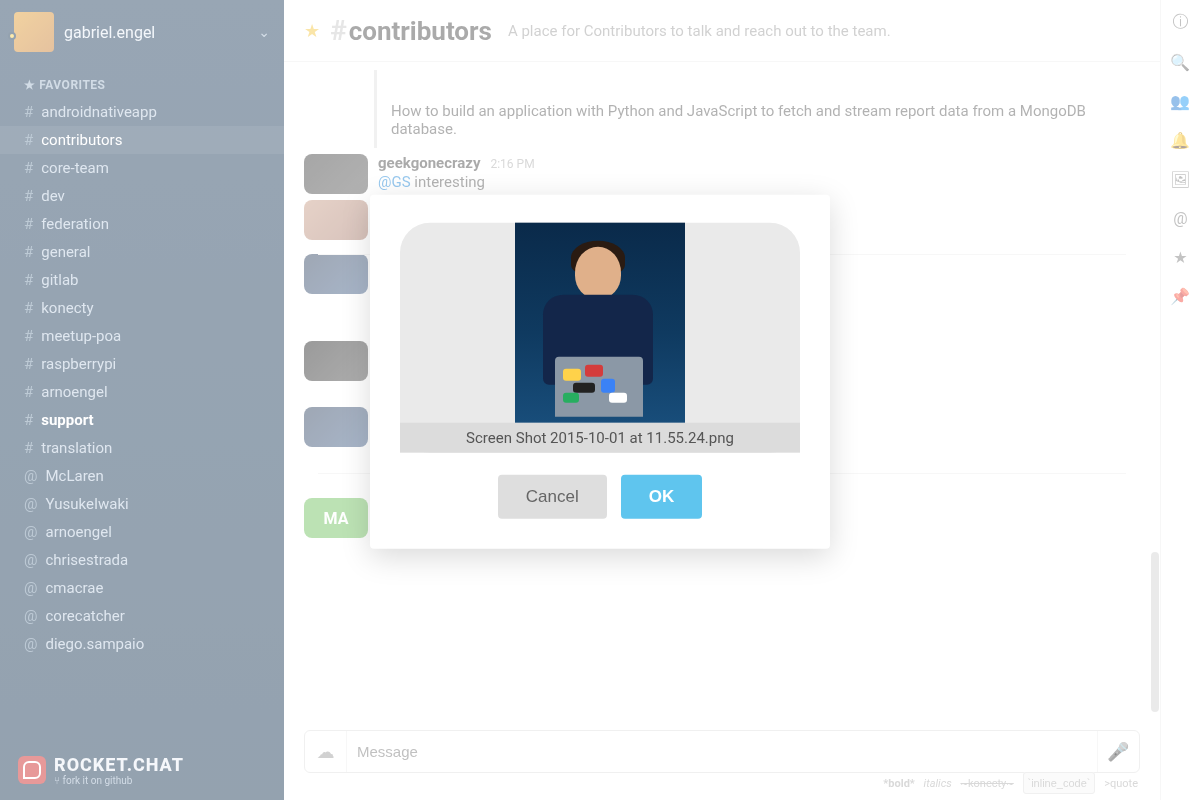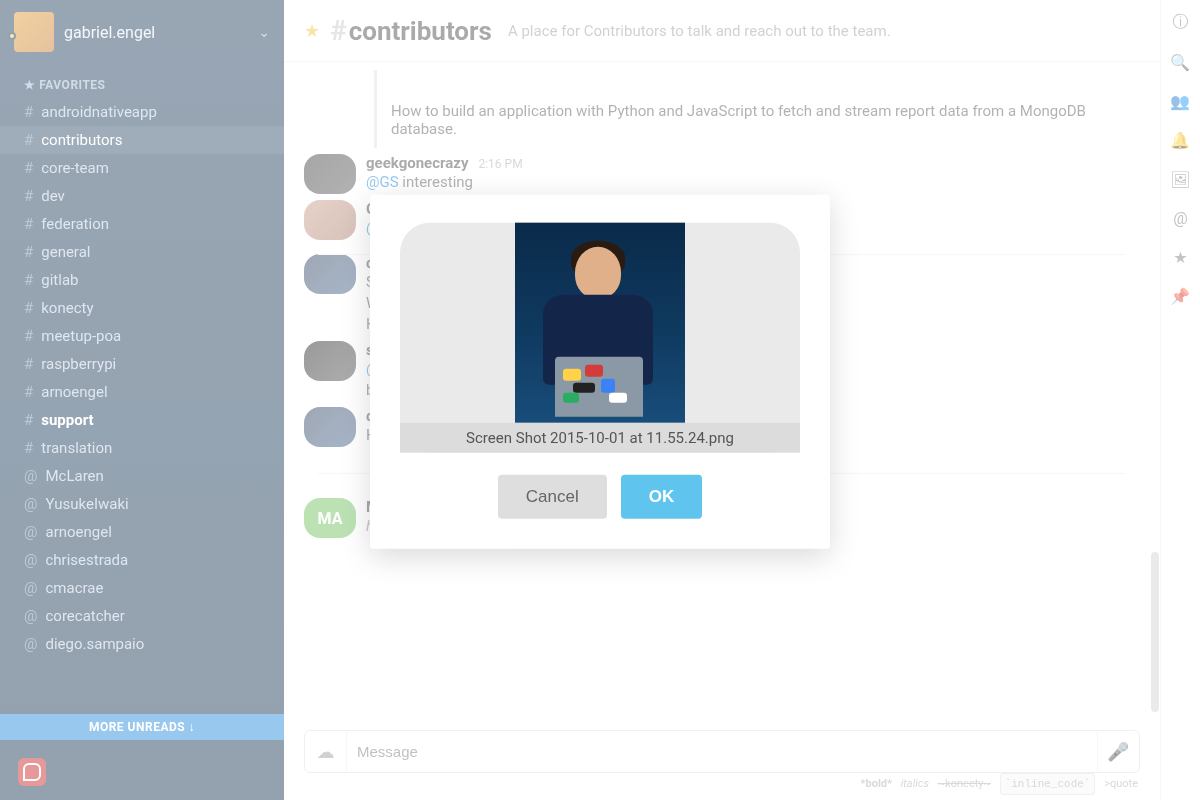--- a/index.html
+++ b/index.html
@@ -32,21 +32,21 @@
   .topbar { display:flex; align-items:center; padding:14px 20px; border-bottom:1px solid #eee; }
   .fav { color:#f3c53f; font-size:18px; margin-right:10px; }
   .chan-hash { color:#c7c7c7; font-size:28px; margin-right:2px; font-weight:700; }
   .chan-name { font-size:26px; font-weight:700; color:#444; }
   .chan-topic { margin-left:16px; color:#9a9a9a; font-size:15px; }
   .rightstrip { width:40px; border-left:1px solid #eee; display:flex; flex-direction:column; align-items:center; padding-top:12px; gap:20px; color:#7b7b7b; }
   .rightstrip span { font-size:16px; cursor:pointer; }
   .content { flex:1; overflow:hidden; position:relative; padding:0 0 0 0; }
   .messages { padding:8px 20px 0 20px; }
   .msg { display:flex; margin:6px 0; }
-  .msg .mavatar { width:52px; height:40px; border-radius:16px; background:#888; flex-shrink:0; }
+  .msg .mavatar { width:64px; height:40px; border-radius:8px; background:#888; flex-shrink:0; }
   .mavatar.green { background:#6bbf59; color:#fff; display:flex; align-items:center; justify-content:center; font-weight:700; }
   .mavatar.photo1 { background:linear-gradient(135deg,#3a3a3a,#555); }
   .mavatar.photo2 { background:linear-gradient(135deg,#c79b84,#a7796a); }
   .mavatar.photo3 { background:linear-gradient(135deg,#2a3d5a,#3e5d88); }
   .mavatar.photo4 { background:linear-gradient(135deg,#202020,#4a4a4a); }
   .mbody { margin-left:10px; flex:1; }
   .mhead { display:flex; align-items:baseline; gap:10px; }
   .muser { font-weight:700; color:#444; font-size:15px; }
   .mtime { font-size:12px; color:#aaa; }
   .mtext { font-size:15px; color:#555; line-height:1.4; }
@@ -60,21 +60,21 @@
   .divider { text-align:center; color:#9a9a9a; font-size:13px; font-weight:700; margin:18px 0; position:relative; }
   .divider:before, .divider:after { content:""; position:absolute; top:50%; width:38%; height:1px; background:#eee; }
   .divider:before { left:14px; } .divider:after { right:14px; }
   .composer { position:absolute; bottom:10px; left:20px; right:20px; }
   .compose-row { display:flex; align-items:center; border:1px solid #ddd; border-radius:6px; background:#fff; }
   .upl { width:42px; text-align:center; color:#9a9a9a; font-size:18px; border-right:1px solid #eee; padding:10px 0; }
   .cinput { flex:1; border:none; outline:none; padding:12px 10px; font-size:15px; color:#0c4a6e; }
   .mic { width:42px; text-align:center; color:#9a9a9a; font-size:18px; border-left:1px solid #eee; padding:10px 0; }
   .fmt { text-align:right; font-size:11px; color:#aaa; padding:4px 2px 0 0; }
   .fmt span { margin-left:6px; }
-  .fmt .code { border:1px solid #ddd; padding:4px 4px; border-radius:3px; font-family:Liberation Mono, monospace; background:#f7f7f7; }
+  .fmt .code { border:1px solid #ddd; padding:4px 4px; border-radius:3px; font-family:Liberation Sans, sans-serif; background:#f7f7f7; }
   
   .overlay { position:absolute; inset:0; background:rgba(255,255,255,0.55); }
   .modal { position:absolute; left:50%; top:50%; transform:translate(-50%,-58%); width:460px; background:#fff; border-radius:4px; padding:28px 30px 30px 30px; box-shadow:0 8px 30px rgba(0,0,0,0.15); }
   .mtitle { font-size:30px; font-weight:700; color:#555; text-align:center; margin-bottom:18px; }
   .preview { background:#eaeaea; padding:0;border-radius:30px; }
   .pimg { width:170px; height:200px; margin:0 auto; display:block; background:linear-gradient(180deg,#0a2a4a 0%,#0f3a60 55%,#184d7a 100%); position:relative; overflow:hidden; }
   .person { position:absolute; left:24px; top:24px; width:120px; height:170px; }
   .head { width:46px; height:52px; background:#e0b08a; border-radius:50% 50% 45% 45%; position:absolute; left:36px; top:0; }
   .hair { width:54px; height:34px; background:#2a1b12; border-radius:50% 50% 30% 30%; position:absolute; left:32px; top:-6px; }
   .torso { width:110px; height:90px; background:#13264a; border-radius:20px 20px 6px 6px; position:absolute; top:48px; left:4px; }
@@ -185,23 +185,26 @@
         </div>
         <div class="chan">
           <span class="at">@</span>
           <span>corecatcher</span>
         </div>
         <div class="chan">
           <span class="at">@</span>
           <span>diego.sampaio</span>
         </div>
       </div>
-    <div class="more-unreads">MORE UNREADS  ↓</div>
     <div class="brand">
       <div class="brand-logo"></div>
+      <div class="brand-text">
+        <div class="brand-name">ROCKET.CHAT</div>
+        <div class="brand-sub"><span>⑂</span> <span>fork it on github</span></div>
+      </div>
     </div>
   </div>
 
   <div class="main">
     <div style="display:flex; flex:1; min-height:0;">
       <div style="flex:1; display:flex; flex-direction:column; position:relative;">
         <div class="topbar">
           <span class="fav">★</span>
           <span class="chan-hash">#</span>
           <span class="chan-name">contributors</span>

